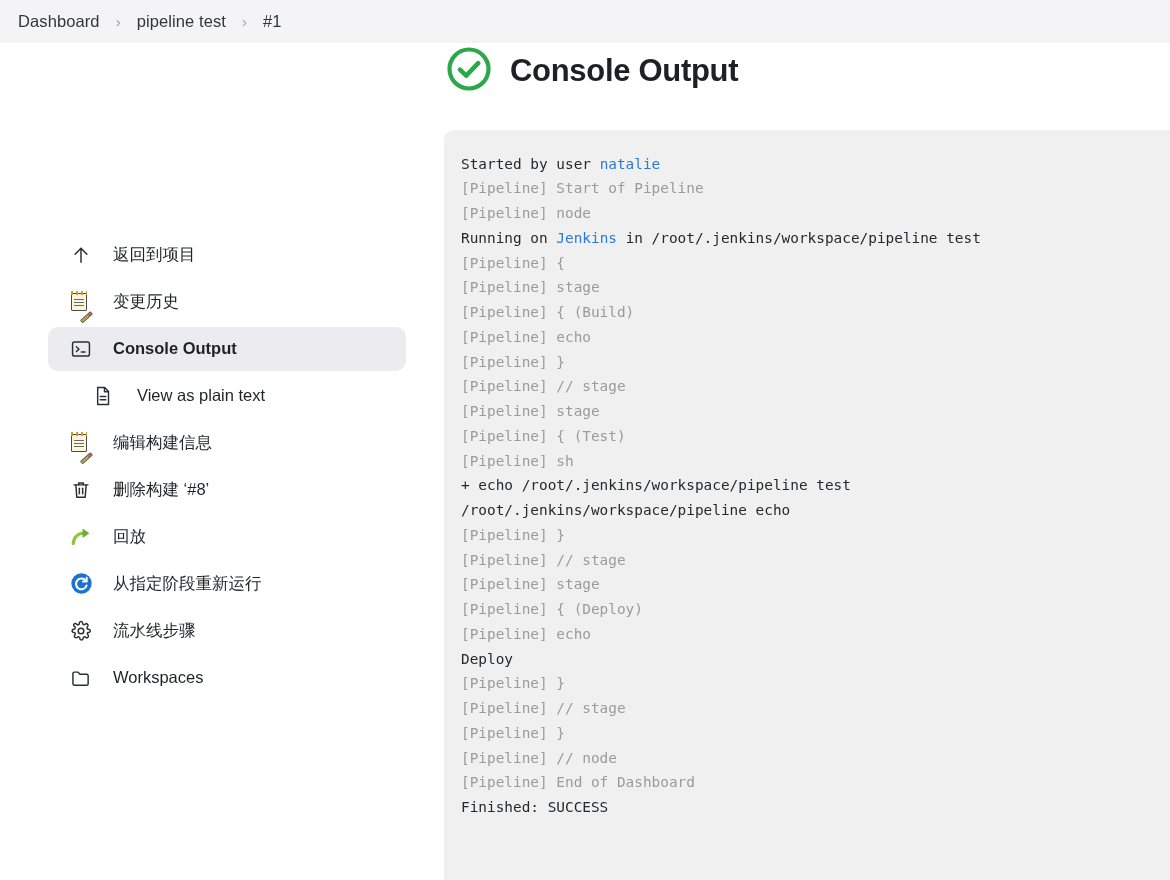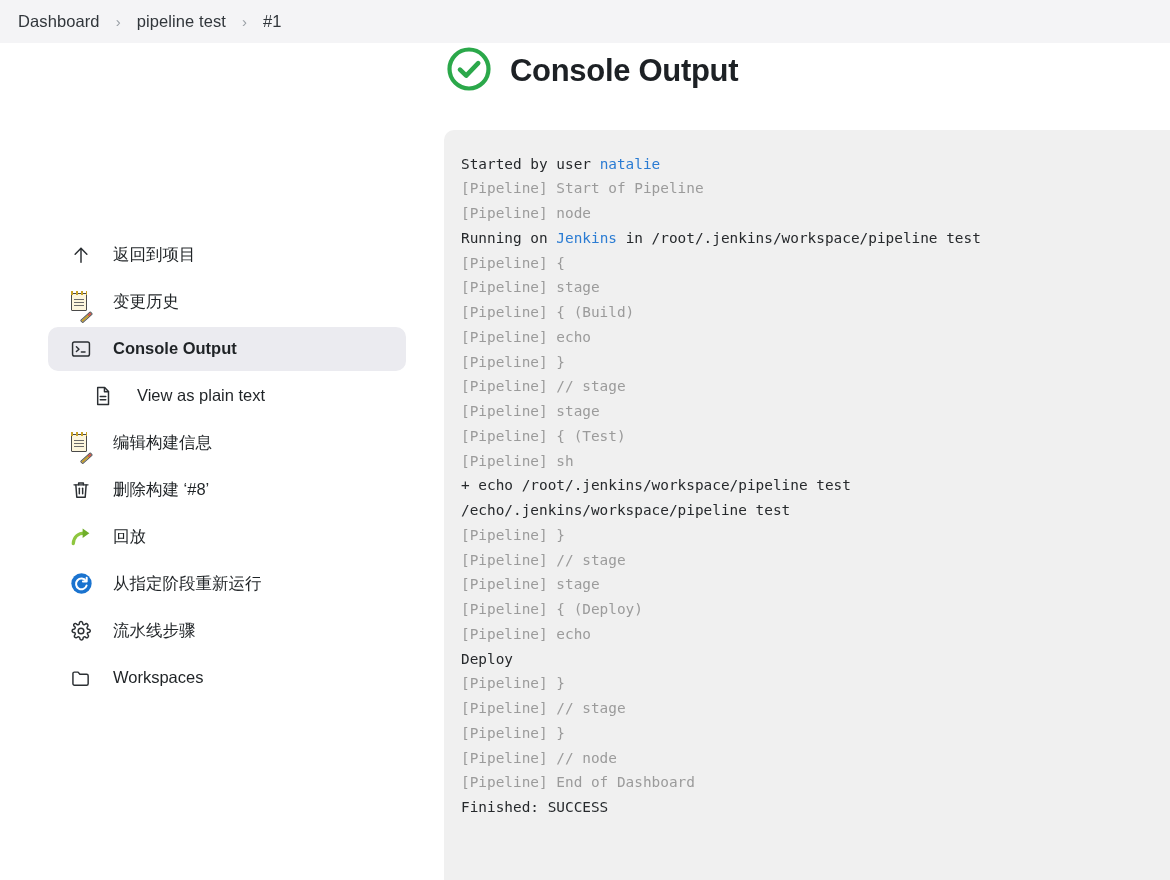--- a/index.html
+++ b/index.html
@@ -287,21 +287,21 @@
         <div class="log-line muted">[Pipeline] {</div>
         <div class="log-line muted">[Pipeline] stage</div>
         <div class="log-line muted">[Pipeline] { (Build)</div>
         <div class="log-line muted">[Pipeline] echo</div>
         <div class="log-line muted">[Pipeline] }</div>
         <div class="log-line muted">[Pipeline] // stage</div>
         <div class="log-line muted">[Pipeline] stage</div>
         <div class="log-line muted">[Pipeline] { (Test)</div>
         <div class="log-line muted">[Pipeline] sh</div>
         <div class="log-line">+ echo /root/.jenkins/workspace/pipeline test</div>
-        <div class="log-line">/echo/.jenkins/workspace/pipeline test</div>
+        <div class="log-line">/root/.jenkins/workspace/pipeline echo</div>
         <div class="log-line muted">[Pipeline] }</div>
         <div class="log-line muted">[Pipeline] // stage</div>
         <div class="log-line muted">[Pipeline] stage</div>
         <div class="log-line muted">[Pipeline] { (Deploy)</div>
         <div class="log-line muted">[Pipeline] echo</div>
         <div class="log-line">Deploy</div>
         <div class="log-line muted">[Pipeline] }</div>
         <div class="log-line muted">[Pipeline] // stage</div>
         <div class="log-line muted">[Pipeline] }</div>
         <div class="log-line muted">[Pipeline] // node</div>

